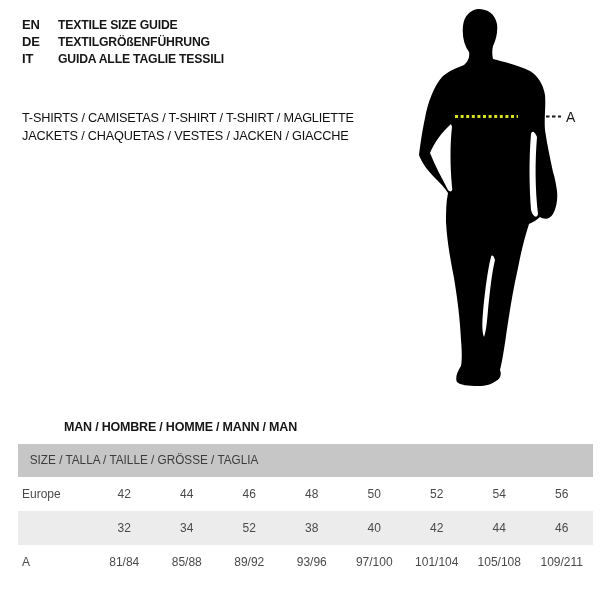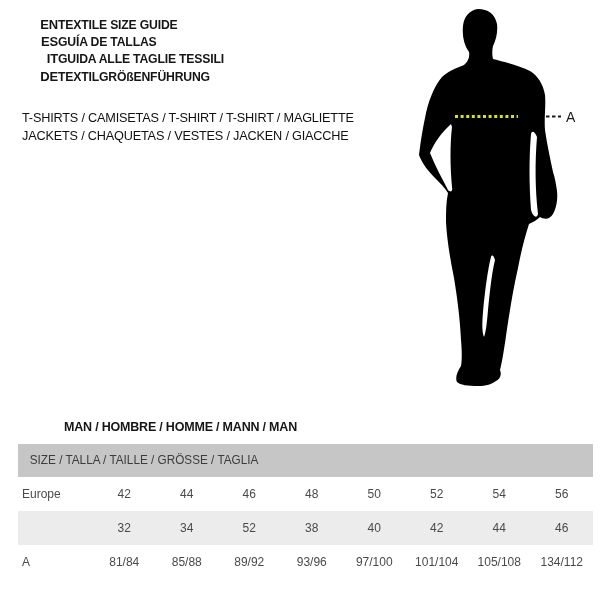--- a/index.html
+++ b/index.html
@@ -1,21 +1,21 @@
 <!DOCTYPE html>
 <html><head>
 <meta charset="utf-8">
 <style>
   html,body{margin:0;padding:0;background:#fff;}
   #canvas{position:relative;width:600px;height:600px;background:#ffffff;overflow:hidden;
           font-family:"Liberation Sans","DejaVu Sans",sans-serif;color:#111;}
   .cond{transform:scaleX(.94);transform-origin:0 50%;white-space:nowrap;}
 
   
-  .lang-block{position:absolute;left:22px;top:16px;text-align:right;}
+  .lang-block{position:absolute;left:22px;top:16px;}
   .lang-row{display:flex;line-height:17.2px;font-size:13px;font-weight:bold;letter-spacing:-.2px;color:#161616;}
   .lang-code{width:36px;flex:0 0 36px;}
 
   
   .cats{position:absolute;left:22px;top:109px;line-height:18px;font-size:13.5px;font-weight:normal;
         letter-spacing:-.2px;color:#111;}
 
   
   .figure{position:absolute;left:390px;top:0;width:210px;height:400px;}
 
@@ -37,30 +37,26 @@
 <body>
 
 <div id="canvas">
 
   <div class="lang-block">
     <div class="lang-row">
       <span class="lang-code">EN</span>
       <span class="cond">TEXTILE SIZE GUIDE</span>
     </div>
     <div class="lang-row">
-      <span class="lang-code">ES</span>
-      <span class="cond">GUÍA DE TALLAS</span>
+      <span class="lang-code">DE</span>
+      <span class="cond">TEXTILGRÖßENFÜHRUNG</span>
     </div>
     <div class="lang-row">
       <span class="lang-code">IT</span>
       <span class="cond">GUIDA ALLE TAGLIE TESSILI</span>
-    </div>
-    <div class="lang-row">
-      <span class="lang-code">DE</span>
-      <span class="cond">TEXTILGRÖßENFÜHRUNG</span>
     </div>
   </div>
 
   <div class="cats">
     <div class="cond">T-SHIRTS / CAMISETAS / T-SHIRT / T-SHIRT / MAGLIETTE</div>
     <div class="cond">JACKETS / CHAQUETAS / VESTES / JACKEN / GIACCHE</div>
   </div>
 
   <svg class="figure" viewBox="0 0 210 400" xmlns="http://www.w3.org/2000/svg">
     <path fill="#000000" d="
@@ -166,20 +162,20 @@
       </tr>
       <tr>
         <td class="lbl">A</td>
         <td>81/84</td>
         <td>85/88</td>
         <td>89/92</td>
         <td>93/96</td>
         <td>97/100</td>
         <td>101/104</td>
         <td>105/108</td>
-        <td>134/112</td>
+        <td>109/211</td>
       </tr>
     </tbody>
       </table>
   </div>
 
 
 </div>
 
 </body></html>

